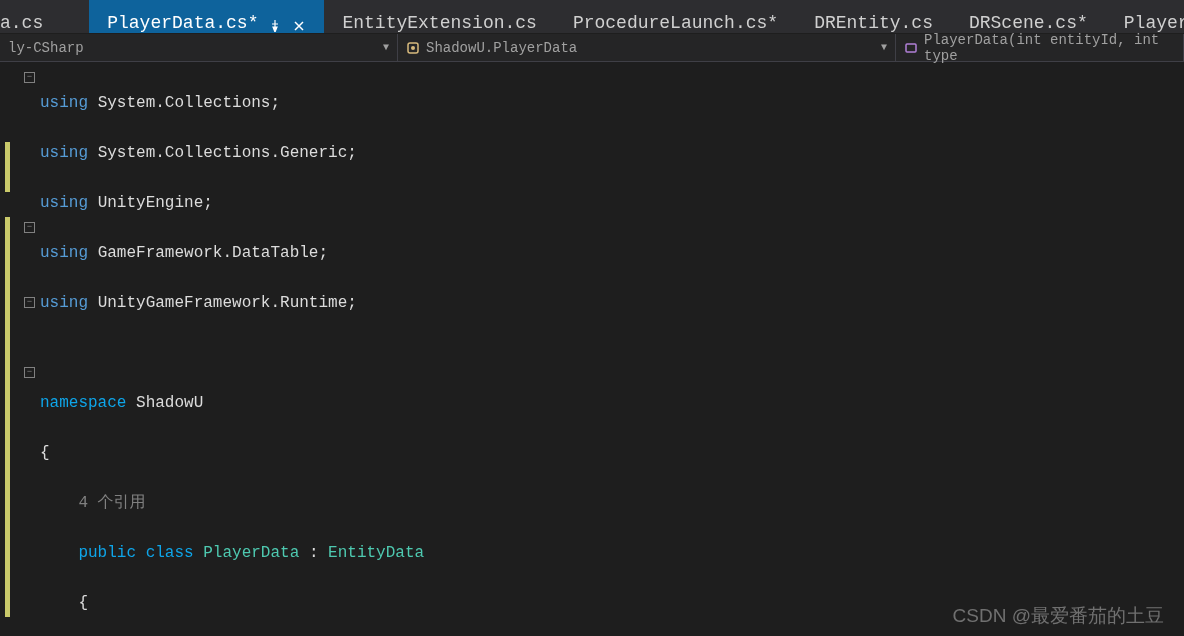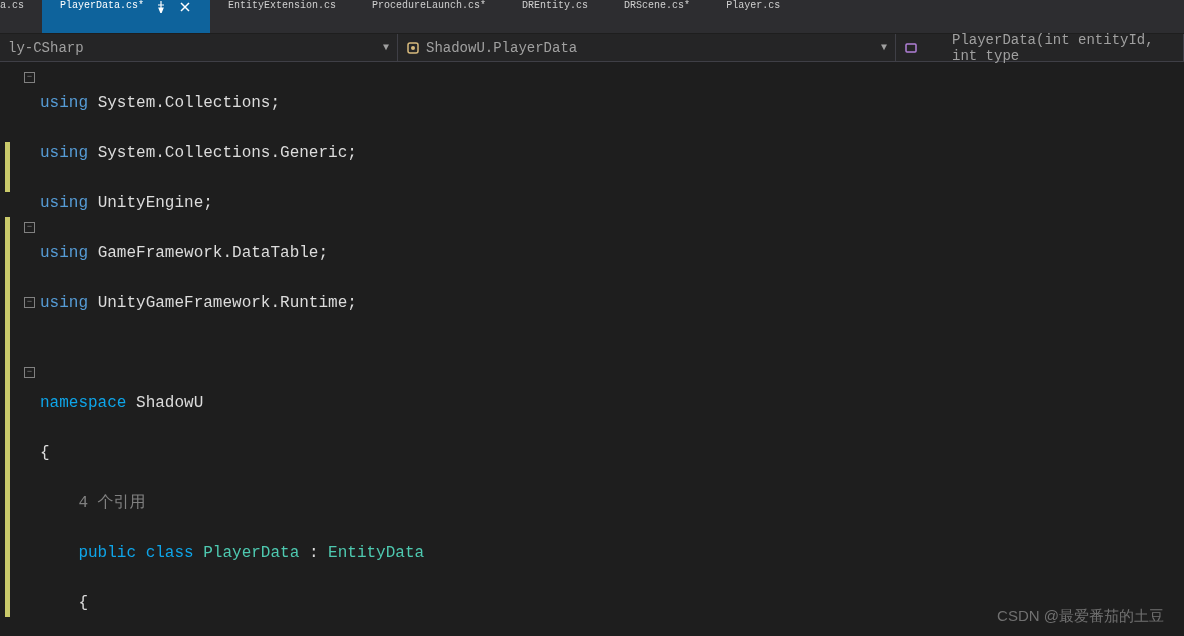--- a/index.html
+++ b/index.html
@@ -14,32 +14,33 @@
     .tab-bar {
       display: flex;
       background: #2d2d30;
       height: 34px;
       align-items: stretch;
       border-bottom: 1px solid #1e1e1e;
     }
     .tab {
       padding: 0 18px;
       display: flex;
-      align-items: flex-start;
-      font-size: 10px;
+      align-items: flex-end;
+      font-size: 18px;
       color: #d0d0d0;
       cursor: pointer;
       white-space: nowrap;
     }
     .tab.partial-left {
       padding-left: 0;
     }
     .tab.active {
       background: #0e639c;
       color: #ffffff;
+      margin-left: 28px;
     }
     .tab-pin, .tab-close {
       margin-left: 10px;
       width: 14px;
       height: 14px;
       display: inline-flex;
       align-items: center;
       justify-content: center;
     }
     .nav-bar {
@@ -53,21 +54,21 @@
     }
     .nav-segment {
       padding: 0 8px;
       display: flex;
       align-items: center;
       border-right: 1px solid #3f3f46;
       height: 100%;
     }
     .nav-segment.first { flex: 0 0 398px; justify-content: flex-end; }
     .nav-segment.second { flex: 0 0 498px; }
-    .nav-segment.third { flex: 1; gap: 28px; }
+    .nav-segment.third { flex: 1; }
     .nav-icon {
       width: 14px;
       height: 14px;
       margin-right: 6px;
       display: inline-block;
     }
     .nav-dropdown {
       margin-left: auto;
       color: #a0a0a0;
       font-size: 10px;
@@ -127,21 +128,21 @@
       font-size: 16px;
       color: #808080;
       height: 25px;
       line-height: 25px;
     }
     .watermark {
       position: absolute;
       bottom: 8px;
       right: 20px;
       color: #707070;
-      font-size: 15px;
+      font-size: 19px;
       font-family: sans-serif;
     }
   </style>
 </head>
 <body>
 
 <div class="tab-bar">
   <div class="tab partial-left">
     <span>a.cs</span>
   </div>

